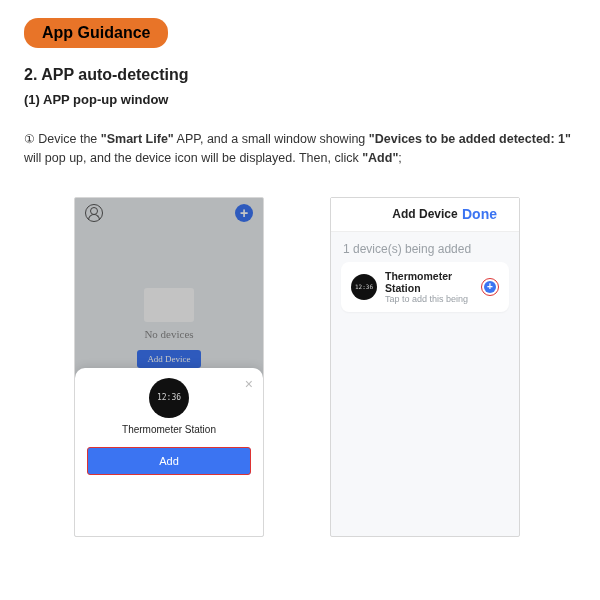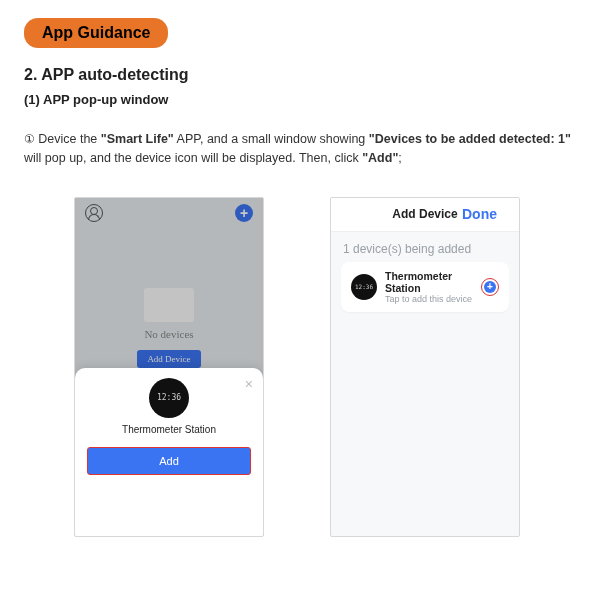--- a/index.html
+++ b/index.html
@@ -285,21 +285,21 @@
     <div class="phone2" style="margin-left:40px;">
       <div class="hdr">
         <span>Add Device</span>
         <span class="done">Done</span>
       </div>
       <div class="beingadded">1 device(s) being added</div>
       <div class="devrow">
         <div class="mini-icon">12:36</div>
         <div class="txt">
           <div class="name">Thermometer Station</div>
-          <div class="tap">Tap to add this device</div>
+          <div class="tap">Tap to add this being</div>
         </div>
         <div class="row-plus">
           <div class="inner">+</div>
         </div>
       </div>
     </div>
 
   </div>
 </div>
 

